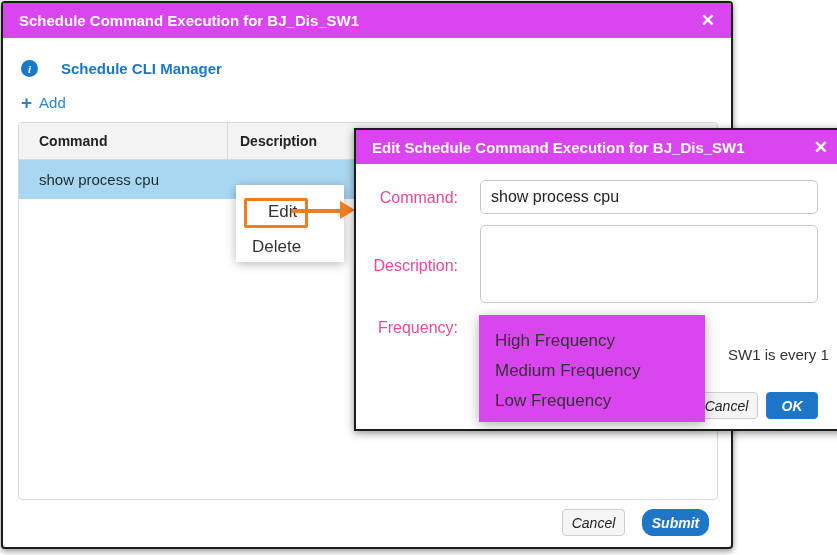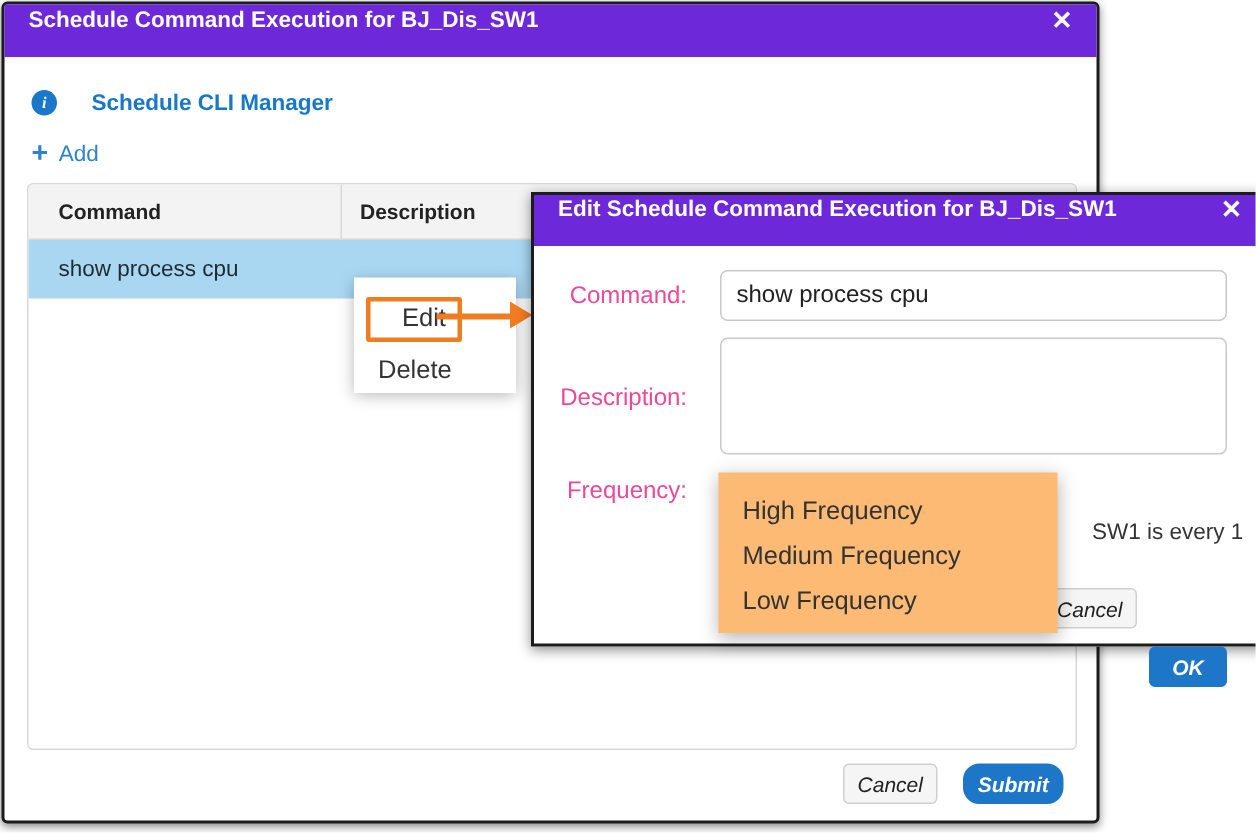--- a/index.html
+++ b/index.html
@@ -6,21 +6,21 @@
   html,body { width:837px; height:555px; background:#fff; font-family:"Liberation Sans", sans-serif; overflow:hidden; }
   .stage { position:relative; width:837px; height:555px; background:#fff; }
 
   
   .main-dialog {
     position:absolute; left:1px; top:1px; width:732px; height:548px;
     background:#fff; border:2px solid #1c1c1c; border-radius:4px;
     box-shadow:0 2px 6px rgba(0,0,0,.45); z-index:1;
   }
   .titlebar {
-    height:35px; background:#6d28d9; color:#fff; display:flex; align-items:flex-end;
+    height:35px; background:#d946ef; color:#fff; display:flex; align-items:center;
     padding:16px 16px; font-size:15px; font-weight:bold;
   }
   .titlebar .close {
     margin-left:auto; font-size:17px; font-weight:bold; cursor:pointer; line-height:1;
   }
   .info-row { position:absolute; left:18px; top:57px; display:flex; align-items:center; font-size:15px; color:#333; }
   .info-icon {
     width:17px; height:17px; border-radius:50%; background:#1a78c9; color:#fff;
     font-size:11px; font-weight:bold; display:inline-flex; align-items:center; justify-content:center;
     margin-right:9px; font-family:"Liberation Serif", serif; font-style:italic;
@@ -76,26 +76,26 @@
   .lbl-desc { top:93px; }
   .lbl-freq { top:155px; }
   .f-input {
     position:absolute; left:124px; width:338px; border:1px solid #c9c9c9; border-radius:5px;
     font-size:16px; color:#222; font-family:"Liberation Sans", sans-serif; padding:0 10px; outline:none;
   }
   .in-command { top:16px; height:34px; }
   .in-desc { top:61px; height:78px; resize:none; padding-top:6px; }
   .hint { position:absolute; left:372px; top:182px; font-size:15px; color:#333; white-space:nowrap; }
   .edit-cancel { position:absolute; left:339px; top:228px; width:63px; }
-  .edit-ok { position:absolute; left:410px; top:228px; width:52px;margin-top:39px; }
+  .edit-ok { position:absolute; left:410px; top:228px; width:52px; }
 
   
   .freq-menu {
     position:absolute; left:479px; top:315px; width:226px; height:107px;
-    background:#fdba74; box-shadow:0 3px 12px rgba(0,0,0,.3); z-index:5; padding-top:11px;
+    background:#d946ef; box-shadow:0 3px 12px rgba(0,0,0,.3); z-index:5; padding-top:11px;
     font-size:17px; color:#333;
   }
   .freq-item { height:30px; display:flex; align-items:center; padding-left:16px; cursor:pointer; }
 </style>
 </head>
 <body>
 
 <div class="stage">
 
   <div class="main-dialog">

